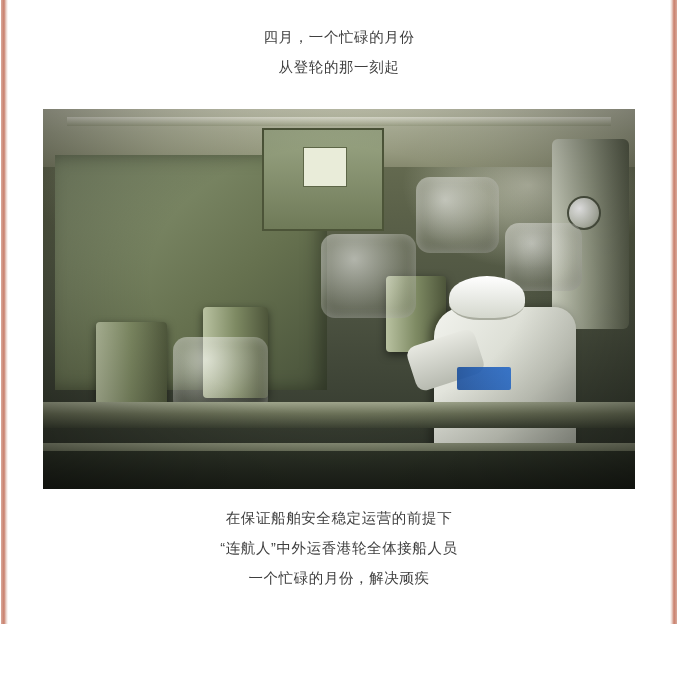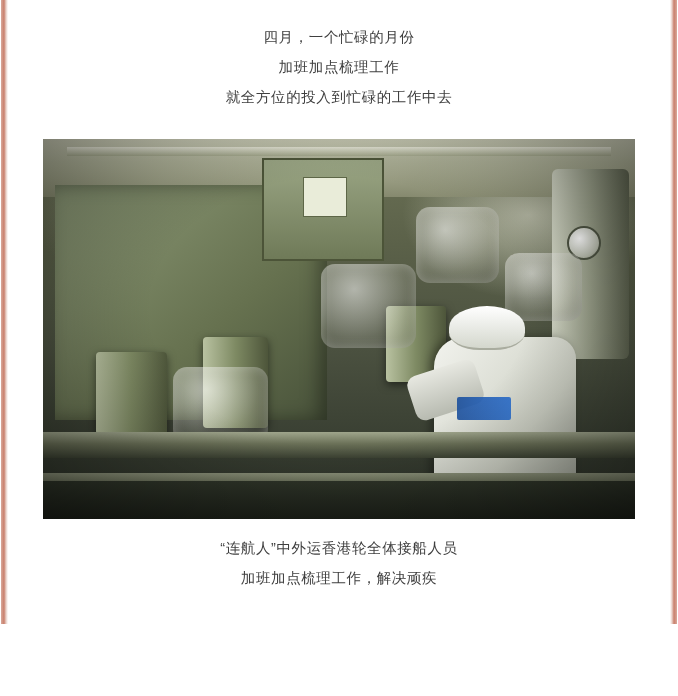--- a/index.html
+++ b/index.html
@@ -228,22 +228,21 @@
 
 <div class="page">
 
   <div class="edge-left"></div>
   <div class="edge-right"></div>
 
   <div class="content">
 
     <div class="text-block top">
       <span class="text-line">四月，一个忙碌的月份</span>
-      <span class="text-line">加班加点梳理工作</span>
-      <span class="text-line">就全方位的投入到忙碌的工作中去</span>
+      <span class="text-line">从登轮的那一刻起</span>
     </div>
 
     <div class="figure">
       <div class="photo">
         <div class="ceiling"></div>
         <div class="ceiling-beam"></div>
         <div class="machine-a"></div>
         <div class="panel"></div>
         <div class="panel-screen"></div>
         <div class="tank"></div>
@@ -260,18 +259,19 @@
         <div class="worker-helmet"></div>
         <div class="worker-logo"></div>
         <div class="pipe-h"></div>
         <div class="pipe-h2"></div>
         <div class="floor"></div>
         <div class="vignette"></div>
       </div>
     </div>
 
     <div class="text-block bottom">
+      <span class="text-line">在保证船舶安全稳定运营的前提下</span>
       <span class="text-line">“连航人”中外运香港轮全体接船人员</span>
-      <span class="text-line">加班加点梳理工作，解决顽疾</span>
+      <span class="text-line">一个忙碌的月份，解决顽疾</span>
     </div>
 
   </div>
 </div>
 
 </body></html>

